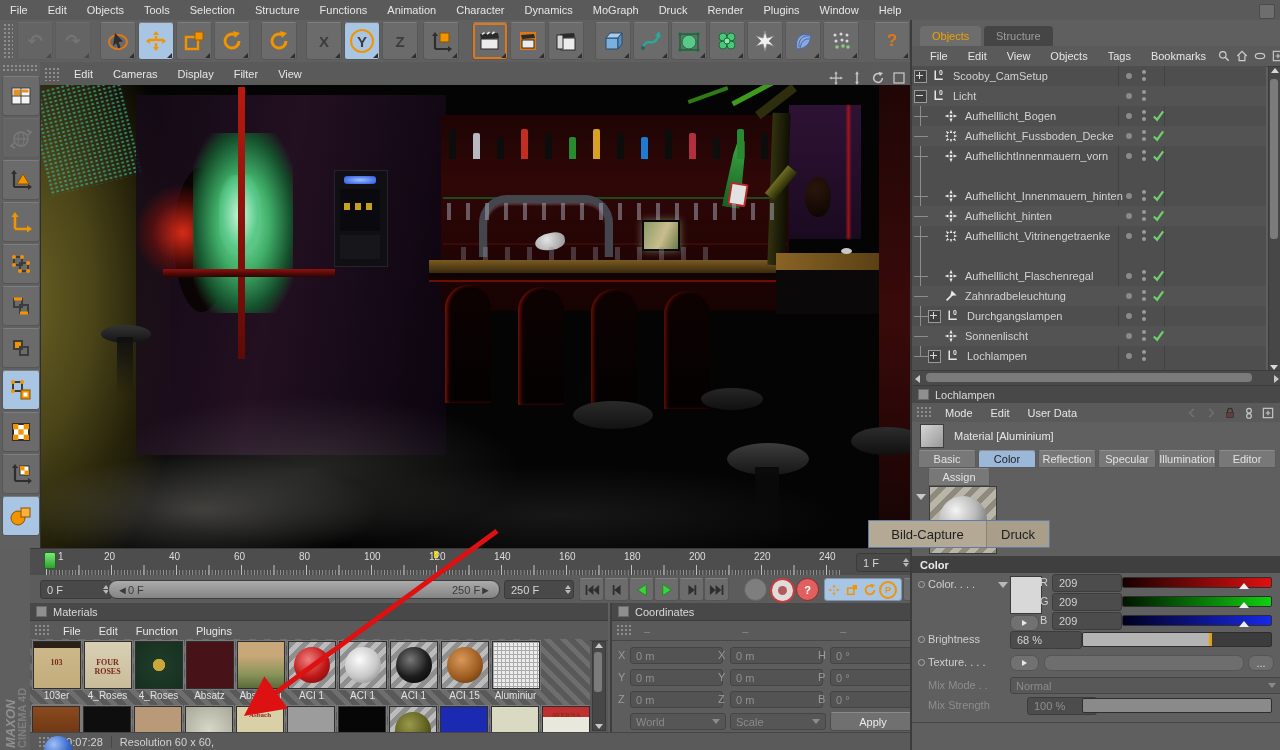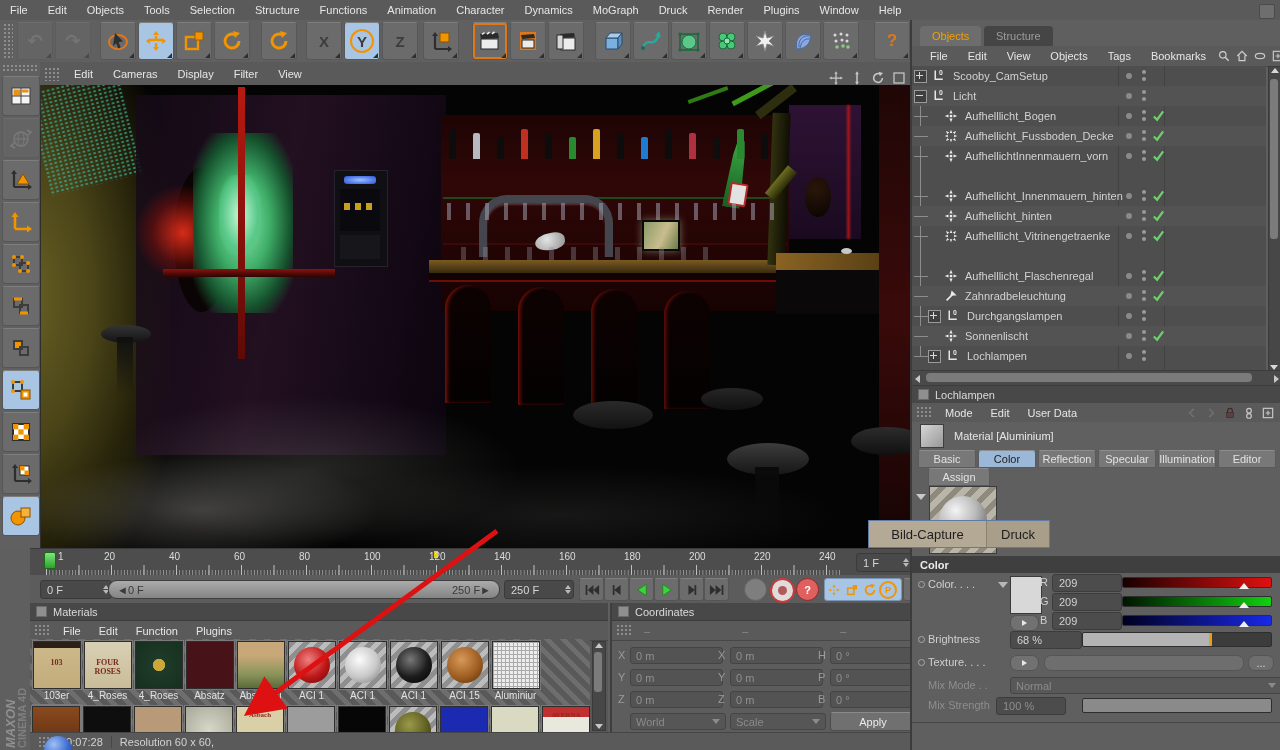--- a/index.html
+++ b/index.html
@@ -1307,21 +1307,21 @@
       <div style="position:absolute;left:132px;top:82px;width:198px;height:14px;background:#6e6e6e;border:1px solid #555;border-radius:7px"></div>
       <div style="position:absolute;left:336px;top:82px;width:24px;height:14px;background:#6e6e6e;border:1px solid #555;border-radius:7px;display:flex;align-items:center;justify-content:center;color:#d8d8d8">
         <span>...</span>
       </div>
       <span class="rowlabel" style="left:16px;top:106px;color:#8e8e8e">Mix Mode . .</span>
       <div class="cdrop" style="left:98px;top:104px;width:260px;background:#585858">
         <span>Normal</span>
         <span class="dar"></span>
       </div>
       <span class="rowlabel" style="left:16px;top:126px;color:#8e8e8e">Mix Strength</span>
-      <div class="field" style="left:84px;top:124px;width:60px;color:#8e8e8e">
+      <div class="field" style="left:115px;top:124px;width:60px;color:#8e8e8e">
         <span>100 %</span>
         <span class="steps" style="margin-left:auto;display:flex;flex-direction:column;gap:1px">
           <i class="up" style="border-bottom-color:#8b8b8b"></i>
           <i class="down" style="border-top-color:#8b8b8b"></i>
         </span>
       </div>
       <div style="position:absolute;left:170px;top:125px;width:188px;height:13px;border:1px solid #2e2e2e;border-radius:2px;background:#8a8a8a"></div>
     </div>
   <div style="position:absolute;left:0;top:702px;width:370px;height:1px;background:#474747"></div>
 </div>

